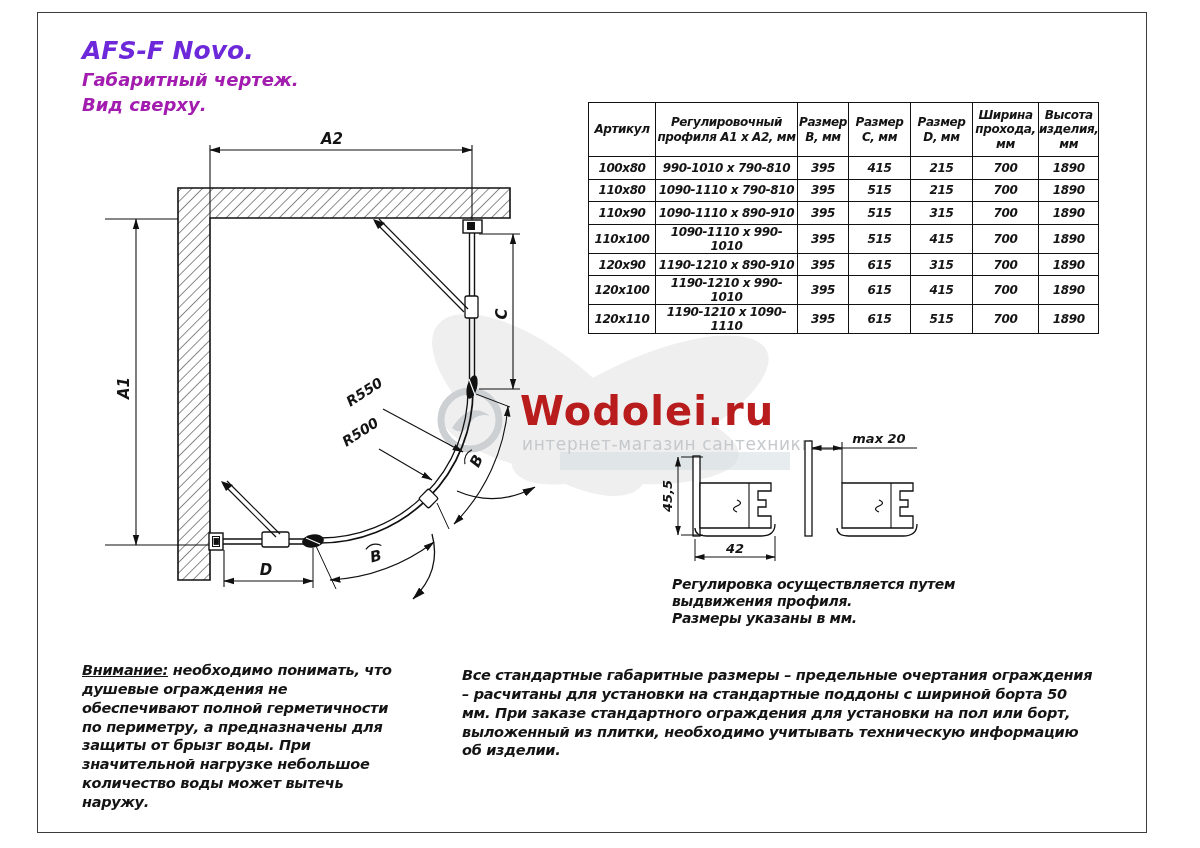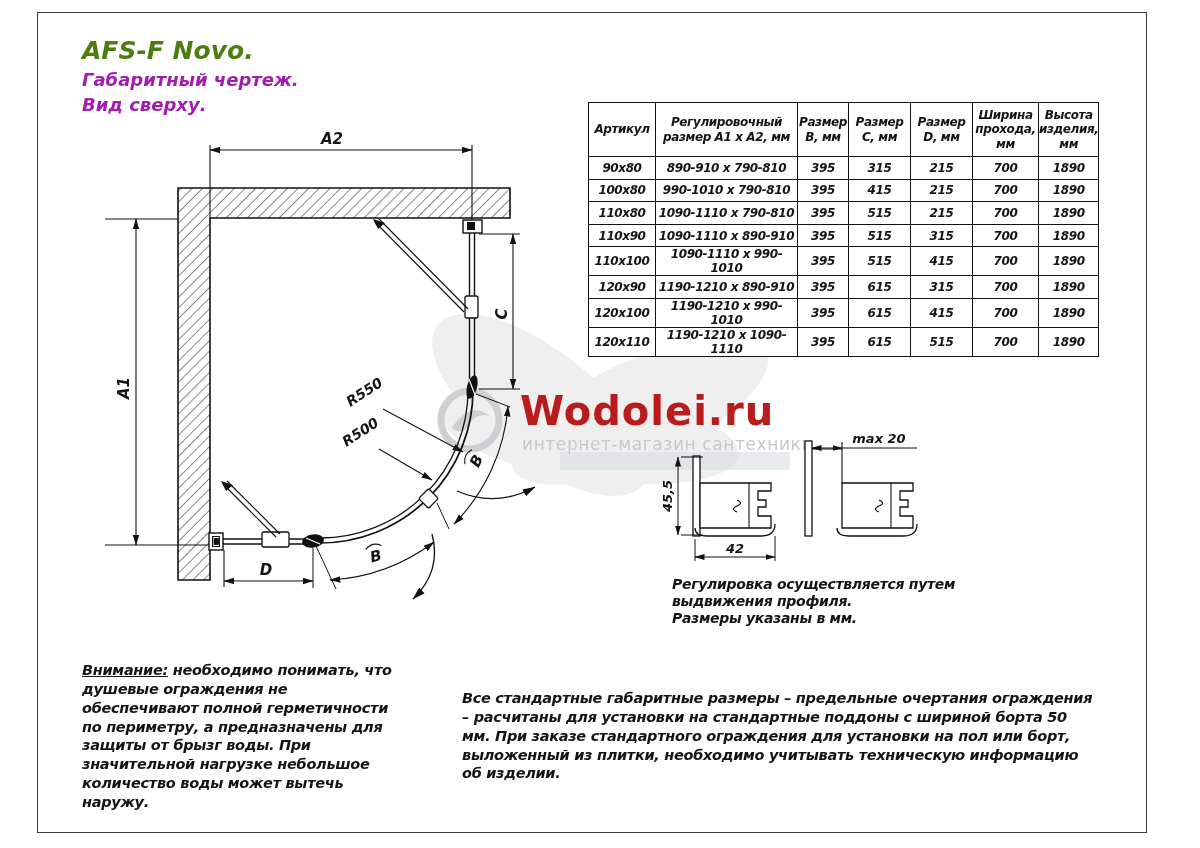--- a/index.html
+++ b/index.html
@@ -4,37 +4,37 @@
 <style>
   * { margin:0; padding:0; box-sizing:border-box; }
   html,body { width:1200px; height:848px; background:#fff; font-family:"DejaVu Sans", sans-serif; }
   #page { position:relative; width:1200px; height:848px; background:#fff; overflow:hidden; }
   .frame { position:absolute; left:37px; top:12px; width:1110px; height:821px; border:1.5px solid #3c3c3c; background:#fff; }
   .abs { position:absolute; }
   .tech { font-style:italic; color:#141414; letter-spacing:-0.3px; }
   .b { font-weight:bold; }
 
   
-  .title-main { font-size:25px; font-weight:bold; font-style:italic; color:#4d7c0f; }
+  .title-main { font-size:25px; font-weight:bold; font-style:italic; color:#6d28d9; }
   .title-sub  { font-size:18px; font-weight:bold; font-style:italic; color:#a21caf; margin-top:4px; }
 
   
   table.size { border-collapse:collapse; table-layout:fixed; background:#fff; }
   table.size th, table.size td {
     border:1.4px solid #111; text-align:center; vertical-align:middle;
     font-style:italic; font-weight:bold; color:#141414; letter-spacing:-0.4px;
   }
   table.size th { font-size:12px; line-height:1.22; white-space:pre-line; height:54px; padding:1px 0; }
   table.size td { font-size:12px; height:22.6px; padding:0 1px; }
 
   
   .note  { font-size:14px; line-height:1.2; width:300px; }
   .warn  { font-size:14.5px; line-height:1.3; width:310px; }
   .warn .lbl { text-decoration:underline; }
-  .foot  { font-size:14.5px; line-height:1.3; width:634px;margin-top:23px; }
+  .foot  { font-size:14.5px; line-height:1.3; width:634px; }
 
   
   .wm-brand { font-size:40px; font-weight:bold; color:#b91c1c; letter-spacing:1px; font-style:normal; }
   .wm-tag   { font-size:17px; color:#c6c9cc; letter-spacing:0.6px; }
   .wm-band  { background:#d4dde1; opacity:0.55; }
   .petal { position:absolute; background:#efeff0; border-radius:50%; }
 
   svg text { font-family:"DejaVu Sans", sans-serif; font-style:italic; font-weight:bold; fill:#141414; }
 </style>
 </head>
@@ -183,46 +183,37 @@
         <col style="width:51px">
         <col style="width:62px">
       <col style="width:62px">
         <col style="width:66px">
         <col style="width:55px">
     </colgroup>
     <thead>
         <tr>
           <th>Артикул</th>
           <th>Регулировочный
-размер A1 х A2, мм</th>
+профиля A1 х A2, мм</th>
           <th>Размер
 B, мм</th>
           <th>Размер
 C, мм</th>
           <th>Размер
 D, мм</th>
           <th>Ширина
 прохода,
 мм</th>
           <th>Высота
 изделия,
 мм</th>
         </tr>
       </thead>
     <tbody>
         <tr>
-          <td>90x80</td>
-          <td>890-910 х 790-810</td>
-          <td>395</td>
-          <td>315</td>
-          <td>215</td>
-          <td>700</td>
-          <td>1890</td>
-        </tr>
-        <tr>
           <td>100x80</td>
           <td>990-1010 х 790-810</td>
           <td>395</td>
           <td>415</td>
           <td>215</td>
           <td>700</td>
           <td>1890</td>
         </tr>
         <tr>
           <td>110x80</td>

